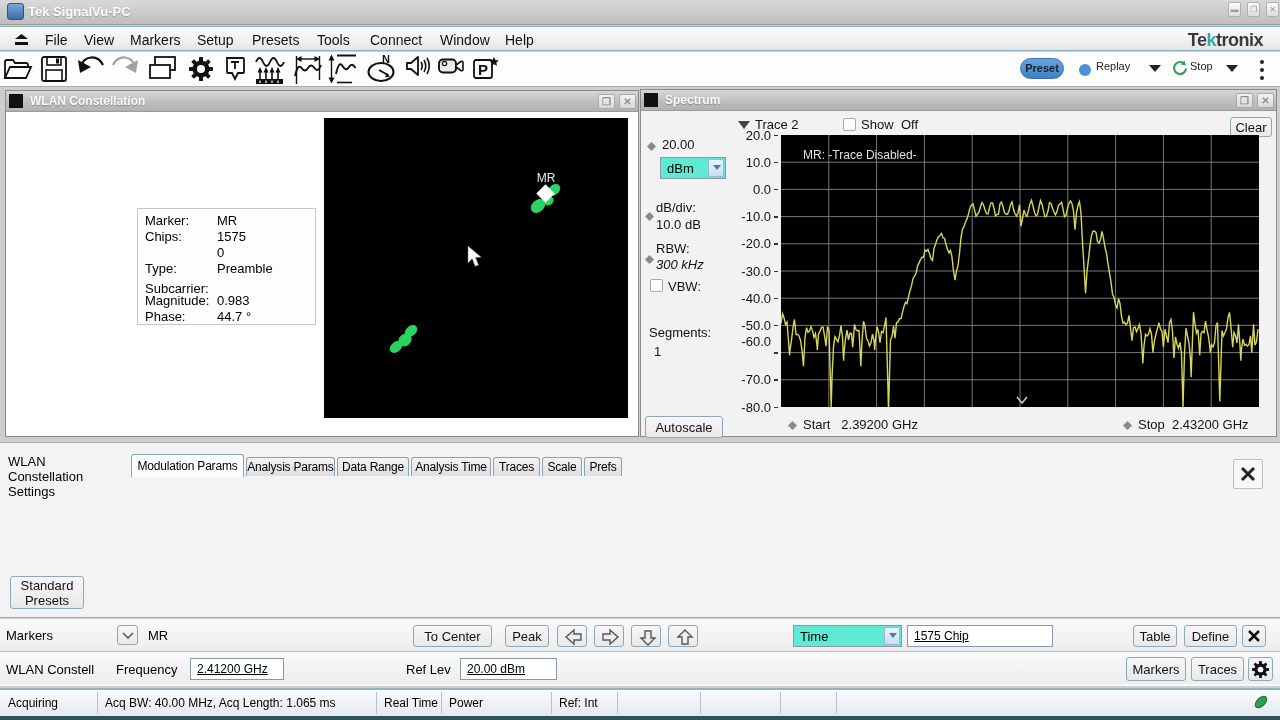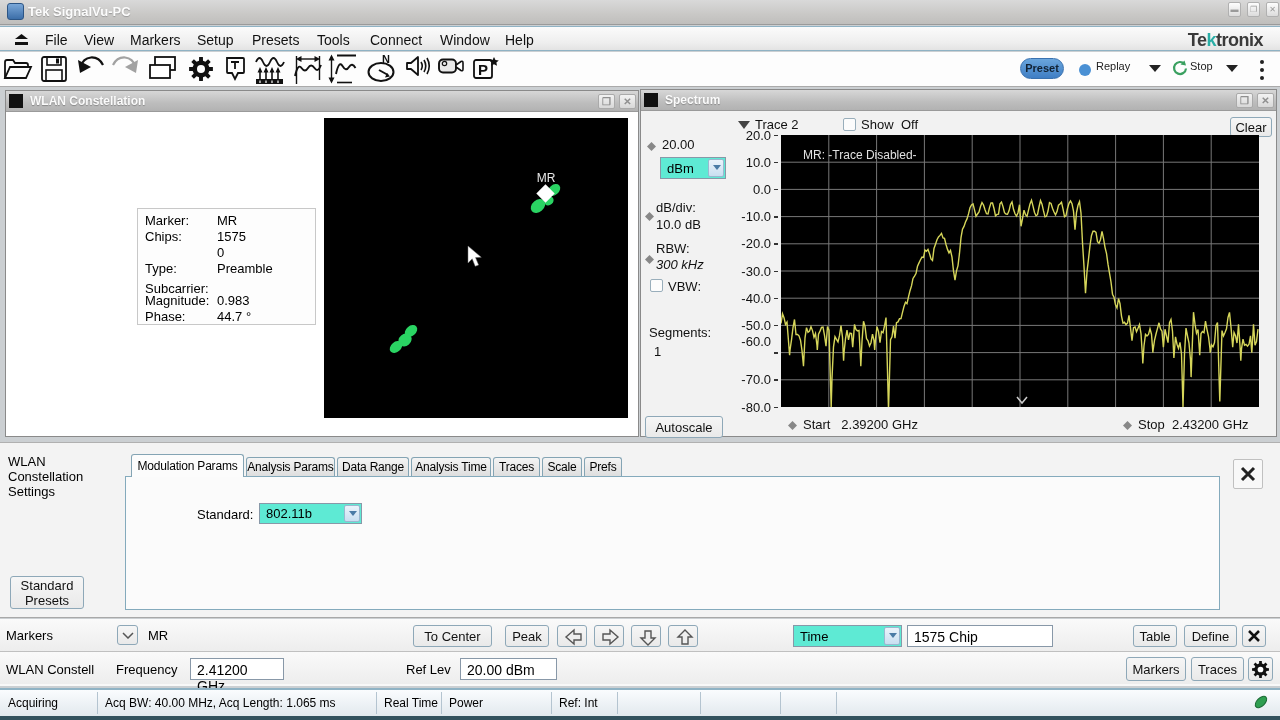--- a/index.html
+++ b/index.html
@@ -76,21 +76,21 @@
   border:1px solid #c0c0c0; border-radius:2px; }
 
 
 #mrow { left:0; top:619px; width:1280px; height:33px; background:linear-gradient(#fafafa,#ededed);
   border-bottom:1px solid #c0c0c0; }
 #wrow { left:0; top:652px; width:1280px; height:34px; background:linear-gradient(#fafafa,#ededed); border-bottom:2px solid #f8f8f8; }
 #statusbar { left:0; top:688px; width:1280px; height:28px;
   background:linear-gradient(#fafcfe,#e2e9ee); border-top:2px solid #8fb2c4; }
 #statusbar .sep { position:absolute; top:2px; bottom:2px; width:1px; background:#b4c4d0; }
 #bottombar { left:0; top:716px; width:1280px; height:4px; background:#33525e; }
-.field { background:#fff; border:1px solid #8898a8; font-size:14px; padding:3px 4px 0 6px; }
+.field { background:#fff; border:1px solid #8898a8; font-size:12px; padding:3px 4px 0 6px;text-decoration:underline; }
 </style>
 </head>
 <body>
 <div id="root">
 
   <div class="abs" id="titlebar">
     <div class="abs ticon"></div>
     <div class="abs ttext">Tek SignalVu-PC</div>
     <div class="abs winbtn" style="left:1228px;">▬</div>
     <div class="abs winbtn" style="left:1247px;">❐</div>
@@ -345,24 +345,20 @@
 
   <div class="abs" id="settings">
     <div class="abs" style="left:8px;top:11px;font-size:13px;line-height:15px;">WLAN<br>Constellation<br>Settings</div>
     <div class="tab active" style="left:131px;width:113px;">Modulation Params</div>
     <div class="tab" style="left:246px;width:89px;">Analysis Params</div>
     <div class="tab" style="left:337px;width:72px;">Data Range</div>
     <div class="tab" style="left:411px;width:80px;">Analysis Time</div>
     <div class="tab" style="left:493px;width:47px;">Traces</div>
     <div class="tab" style="left:542px;width:40px;">Scale</div>
     <div class="tab" style="left:584px;width:38px;">Prefs</div>
-    <div class="abs" id="tabpanel">
-      <div style="position:absolute;left:71px;top:30px;">Standard:</div>
-      <div class="combo" style="position:absolute;left:133px;top:26px;width:103px;height:21px;padding:2px 0 0 6px;">802.11b<span class="dd"></span></div>
-    </div>
     <div class="abs btn" style="left:10px;top:133px;width:74px;height:33px;line-height:15px;padding-top:1px;">Standard<br>Presets</div>
     <div class="abs" id="closeX">
       <svg width="28" height="28">
           <path d="M8 8 L20 20 M20 8 L8 20" stroke="#222" stroke-width="3"></path>
         </svg>
     </div>
   </div>
 
   <div class="abs" id="mrow">
     <div class="abs" style="left:6px;top:9px;">Markers</div>

